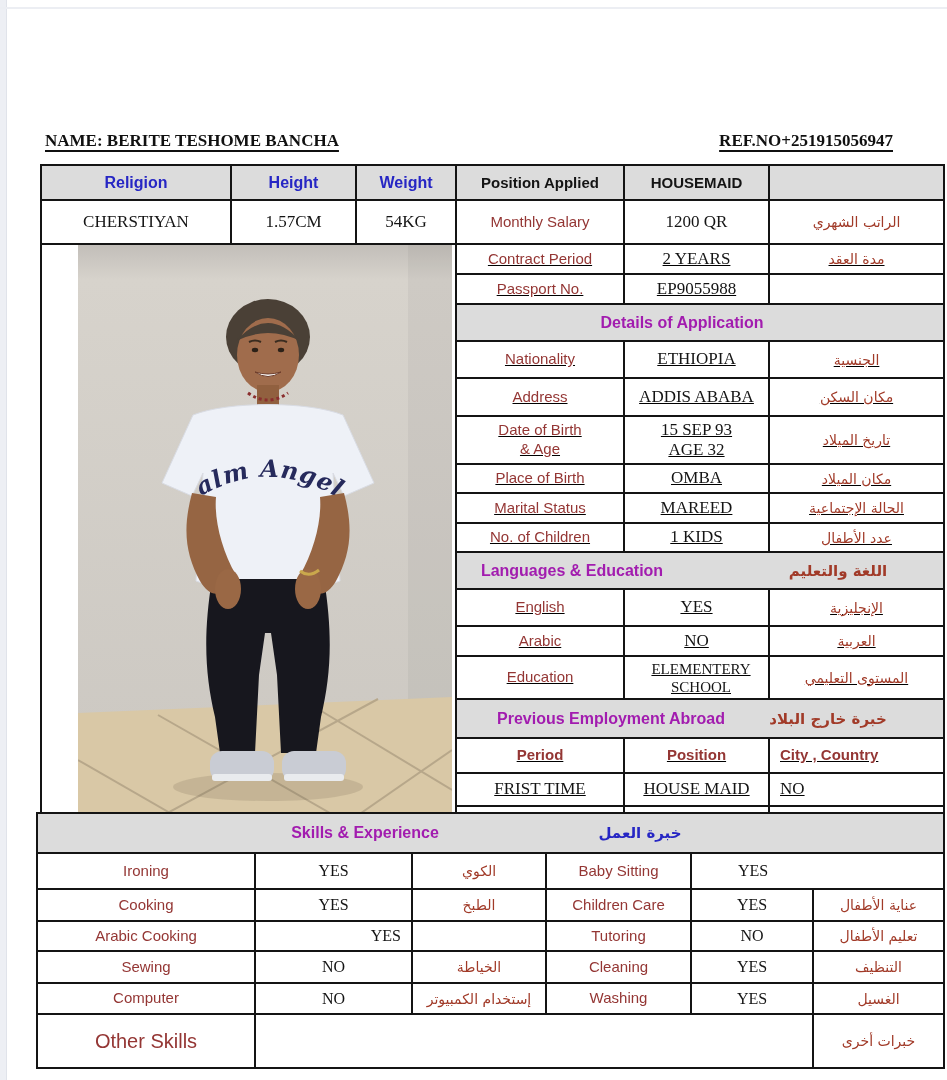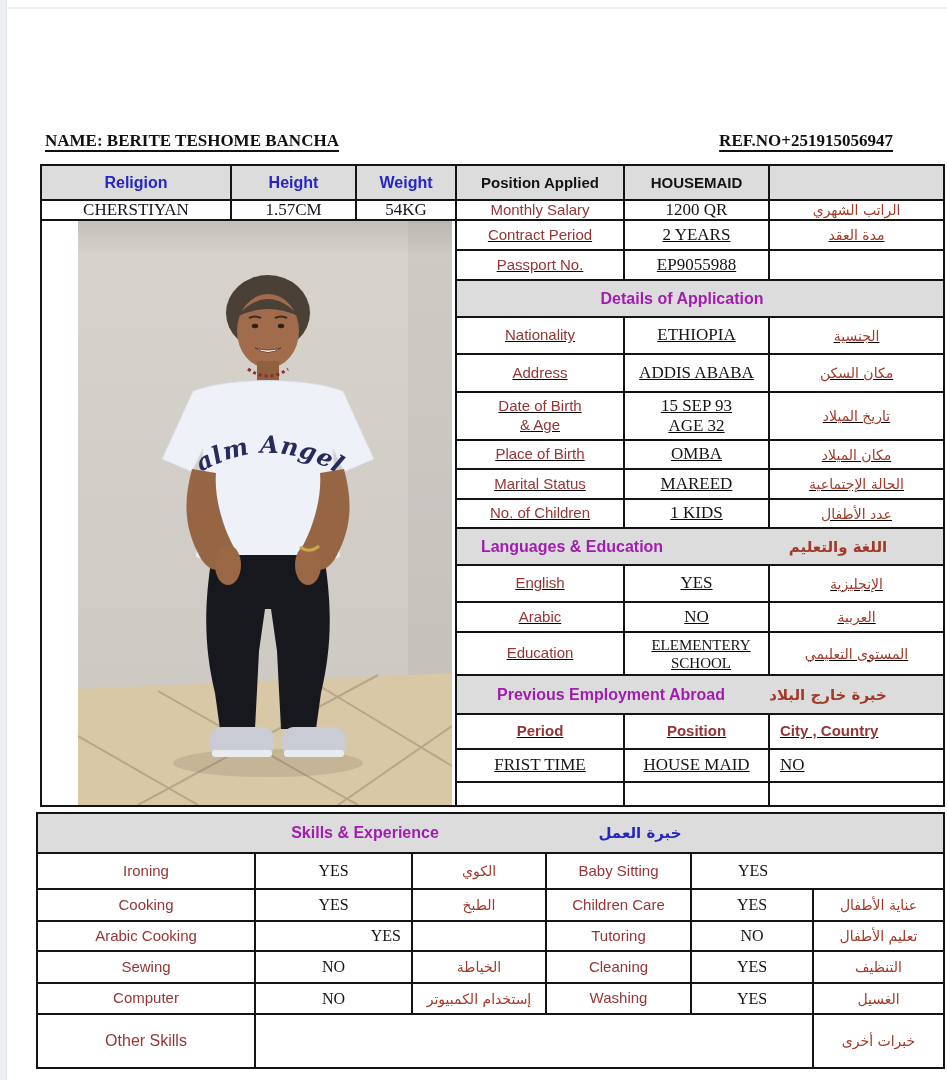--- a/index.html
+++ b/index.html
@@ -65,21 +65,21 @@
 
     <div class="t-row gray" style="height:35px">
       <div class="cell w1 blue-h">Religion</div>
       <div class="cell w2 blue-h">Height</div>
       <div class="cell w3 blue-h">Weight</div>
       <div class="cell w4 black-h">Position Applied</div>
       <div class="cell w5 black-h">HOUSEMAID</div>
       <div class="cell w6"></div>
     </div>
 
-    <div class="t-row" style="height:20px">
+    <div class="t-row" style="height:44px">
       <div class="cell w1 serif-val">CHERSTIYAN</div>
       <div class="cell w2 serif-val">1.57CM</div>
       <div class="cell w3 serif-val">54KG</div>
       <div class="cell w4 label-red">Monthly Salary</div>
       <div class="cell w5 serif-val">1200 QR</div>
       <div class="cell w6 arabic">الراتب الشهري</div>
     </div>
 
     <div class="t-row no-bb body-row">
 
@@ -277,18 +277,18 @@
     <div class="t-row" style="height:31px">
       <div class="cell s1 label-red">Computer</div>
       <div class="cell s2 skill-val">NO</div>
       <div class="cell s3 arabic">إستخدام الكمبيوتر</div>
       <div class="cell s4 label-red">Washing</div>
       <div class="cell s5 skill-val">YES</div>
       <div class="cell s6 arabic">الغسيل</div>
     </div>
 
     <div class="t-row no-bb" style="height:52px">
-      <div class="cell s1 label-red" style="font-size:16px">Other Skills</div>
+      <div class="cell s1 label-red" style="font-size:20px">Other Skills</div>
       <div class="cell merged-empty"></div>
       <div class="cell s6 arabic">خبرات أخرى</div>
     </div>
   </div>
 </div>
 
 </body></html>

